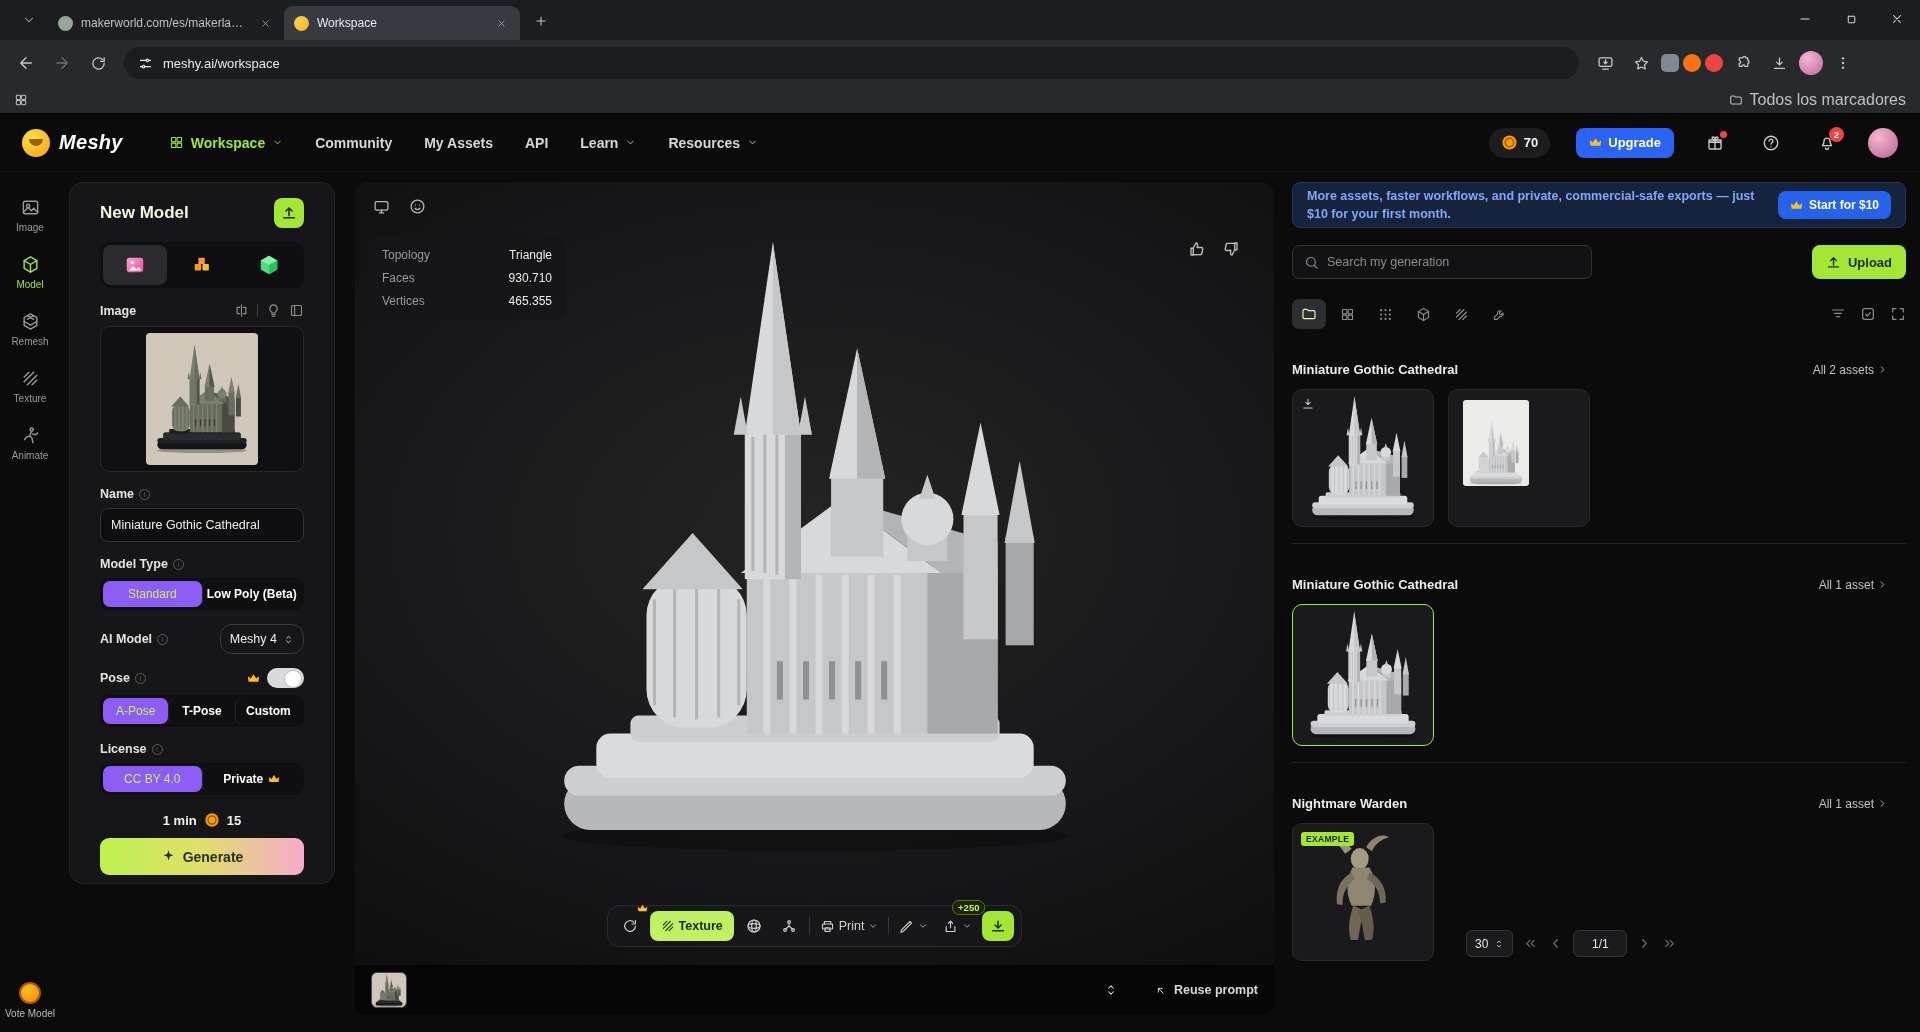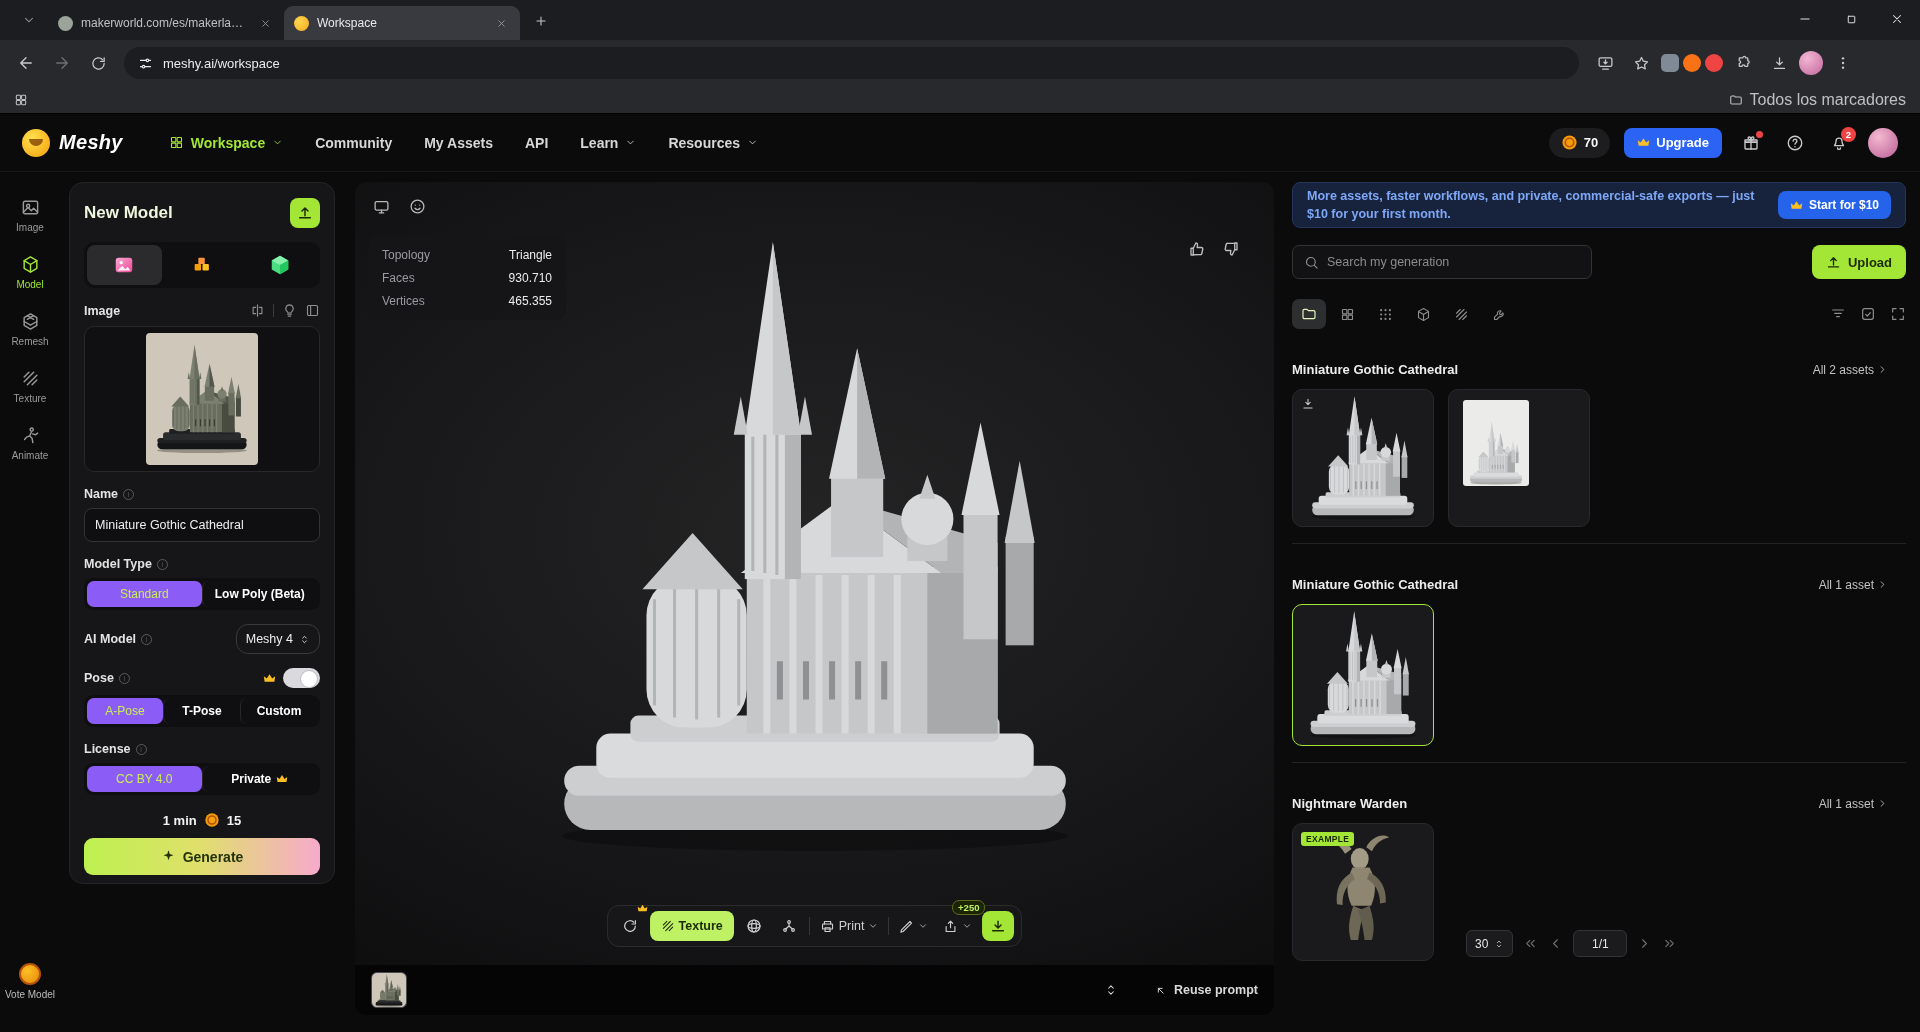--- a/index.html
+++ b/index.html
@@ -33,38 +33,38 @@
 
   
   .app-header{height:58px;background:#0b0b0c;display:flex;align-items:center;padding:0 22px;border-bottom:1px solid #17171a}
   .brand{display:flex;align-items:center;gap:9px}
   .logo-ball{width:28px;height:28px;border-radius:50%;background:radial-gradient(circle at 35% 32%,#ffe14d,#f59e0b);position:relative}
   .logo-ball::after{content:"";position:absolute;left:7px;top:10px;width:14px;height:7px;border-radius:0 0 10px 10px;background:#7c3a00;opacity:.75}
   .brand-name{color:#fff;font-size:20px;font-weight:700;font-style:italic;letter-spacing:.3px}
   .mainnav{display:flex;align-items:center;gap:32px;margin-left:46px}
   .nav-item{display:flex;align-items:center;gap:7px;color:#d7d7d7;font-size:14px;font-weight:600}
   .nav-item.active{color:#a3e635}
-  .hdr-right{margin-left:auto;display:flex;align-items:center;gap:14px}
+  .hdr-right{margin-left:auto;display:flex;align-items:center;gap:26px}
   .credits{display:flex;align-items:center;gap:6px;background:#1d1d20;border-radius:15px;height:30px;padding:0 12px;color:#f5f5f5;font-size:13px;font-weight:700}
   .btn-upgrade{display:flex;align-items:center;gap:6px;background:#2b63f5;color:#fff;border:none;height:30px;padding:0 13px;border-radius:8px;font-size:13px;font-weight:700}
   .hdr-ico{width:30px;height:30px;display:grid;place-items:center;color:#c9c9c9;position:relative}
   .reddot{position:absolute;top:3px;right:3px;width:7px;height:7px;border-radius:50%;background:#ef4444}
   .badge{position:absolute;top:-1px;right:-2px;min-width:15px;height:15px;border-radius:8px;background:#ef4444;color:#fff;font-size:9.5px;font-weight:700;display:grid;place-items:center;padding:0 3px}
   .avatar{width:30px;height:30px;border-radius:50%;background:radial-gradient(circle at 35% 30%,#f5b8d0,#b85f95)}
 
   
   .app-body{position:relative;height:860px}
   .rail{position:absolute;left:0;top:0;width:60px;height:100%;display:flex;flex-direction:column;align-items:center;padding-top:26px;gap:22px}
   .rail-item{display:flex;flex-direction:column;align-items:center;gap:5px;color:#9a9a9a;font-size:10px;width:56px;text-align:center}
   .rail-item.active{color:#a3e635}
-  .rail-vote{position:absolute;bottom:32px;left:0;width:60px;display:flex;flex-direction:column;align-items:center;gap:4px;color:#bdbdbd;font-size:10px;text-align:center}
+  .rail-vote{position:absolute;bottom:13px;left:0;width:60px;display:flex;flex-direction:column;align-items:center;gap:4px;color:#bdbdbd;font-size:10px;text-align:center}
   .coin-ball{width:22px;height:22px;border-radius:50%;background:radial-gradient(circle at 35% 32%,#fbbf24,#ea8a0c);border:2px solid #b45309}
 
   
-  .newmodel{position:absolute;left:69px;top:10px;width:266px;height:702px;background:#161618;border:1px solid #242427;border-radius:14px;padding:15px 14px;overflow:hidden}
+  .newmodel{position:absolute;left:69px;top:10px;width:266px;height:702px;background:#161618;border:1px solid #242427;border-radius:14px;padding:15px 30px;overflow:hidden}
   .nm-head{display:flex;align-items:center}
   .nm-title{color:#eef6dd;font-size:17px;font-weight:700}
   .btn-lime-sq{margin-left:auto;width:30px;height:30px;background:#a3e635;border:none;border-radius:8px;display:grid;place-items:center;color:#1c2a06}
   .mode-tabs{margin-top:14px;background:#0f0f11;border-radius:10px;display:flex;padding:3px;gap:3px}
   .mode-tab{flex:1;height:40px;display:grid;place-items:center;border-radius:8px}
   .mode-tab.active{background:#2b2b2e}
   .nm-label-row{margin-top:15px;display:flex;align-items:center;gap:5px}
   .nm-label{color:#e3e3e3;font-size:12.5px;font-weight:700}
   .info-dot{width:11px;height:11px;border-radius:50%;border:1px solid #5a5a5a;color:#5a5a5a;font-size:7px;display:grid;place-items:center}
   .info-dot::after{content:"i"}

